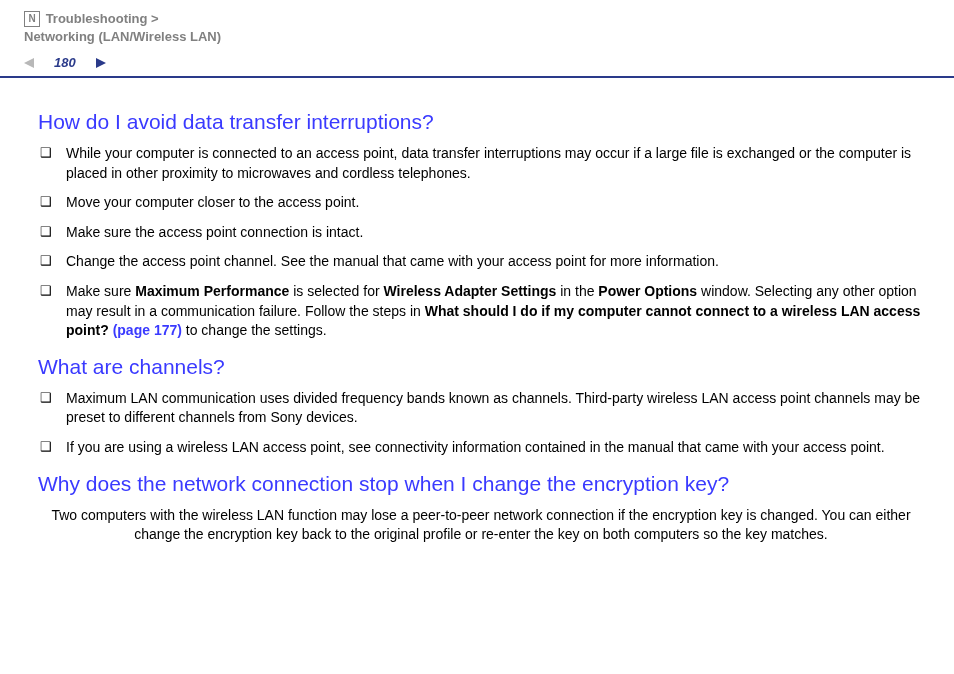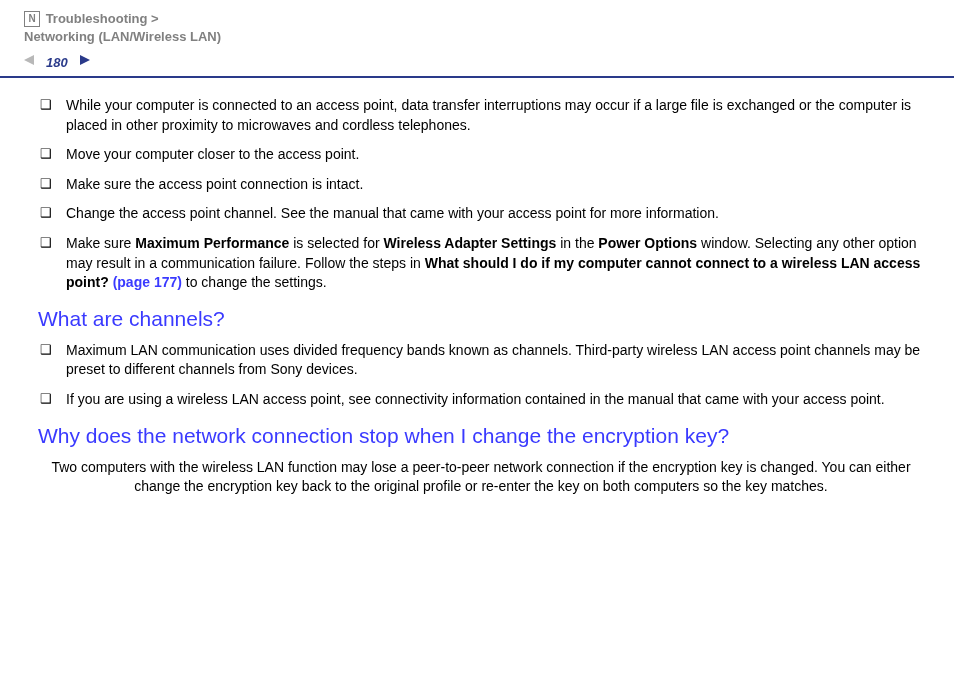--- a/index.html
+++ b/index.html
@@ -23,21 +23,22 @@
   }
   .breadcrumb {
     font-family: Arial, Helvetica, sans-serif;
     font-size: 13px;
     font-weight: bold;
     color: #808080;
     line-height: 1.35;
   }
   .page-nav {
     display: flex;
-    gap: 12px;
+    align-items: center;
+    gap: 20px;
     margin-top: 10px;
   }
   .arrow-left {
     width: 0; height: 0;
     border-top: 5px solid transparent;
     border-bottom: 5px solid transparent;
     border-right: 10px solid #b8b8b8;
   }
   .arrow-right {
     width: 0; height: 0;
@@ -109,20 +110,21 @@
   </div>
   <div class="page-nav">
     <span class="arrow-left"></span>
     <span class="page-num">180</span>
     <span class="arrow-right"></span>
   </div>
 </div>
 
 <div class="content">
 
+  <h2>How do I avoid data transfer interruptions?</h2>
   <ul>
     <li>While your computer is connected to an access point, data transfer interruptions may occur if a large file is exchanged or the computer is placed in other proximity to microwaves and cordless telephones.</li>
     <li>Move your computer closer to the access point.</li>
     <li>Make sure the access point connection is intact.</li>
     <li>Change the access point channel. See the manual that came with your access point for more information.</li>
     <li>
       <span>Make sure </span><span class="bold">Maximum Performance</span><span> is selected for </span><span class="bold">Wireless Adapter Settings</span><span> in the </span><span class="bold">Power Options</span><span> window. Selecting any other option may result in a communication failure. Follow the steps in </span><span class="bold">What should I do if my computer cannot connect to a wireless LAN access point? </span><span class="link">(page 177)</span><span> to change the settings.</span>
     </li>
   </ul>
 

